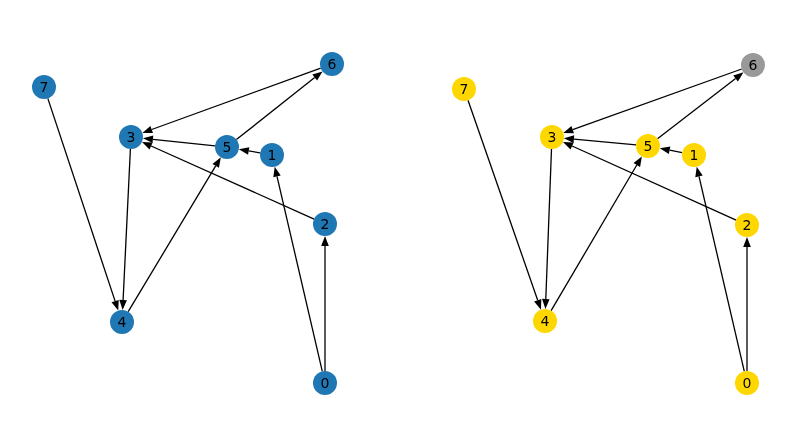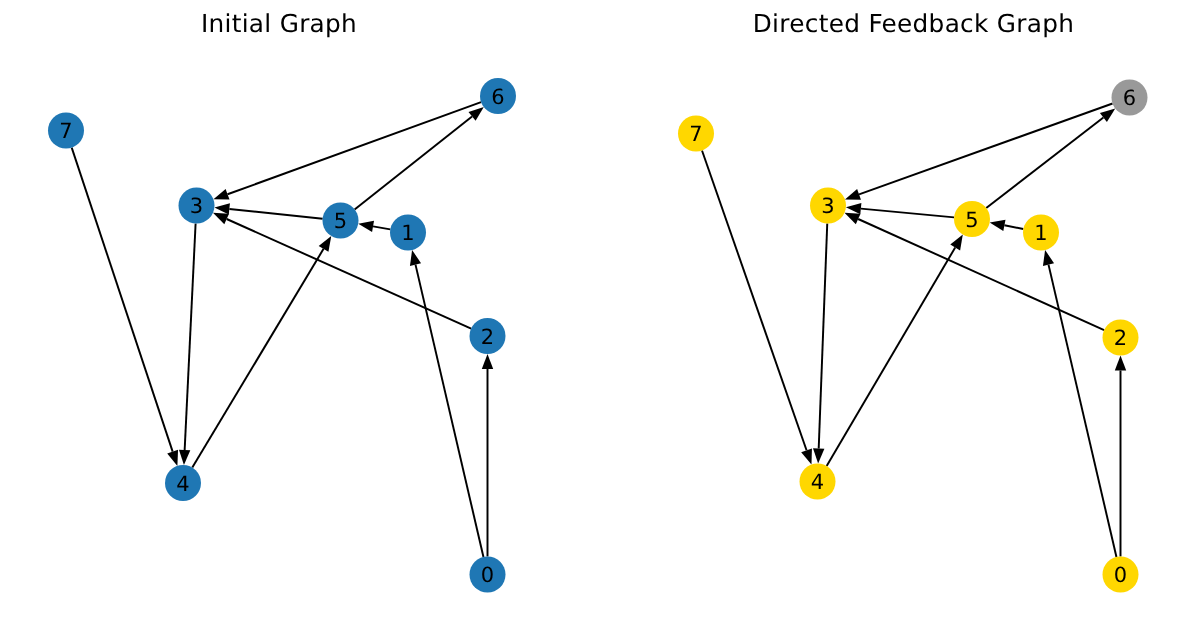--- a/index.html
+++ b/index.html
@@ -35,22 +35,20 @@
   .node-label {
     font-family: "DejaVu Sans", "Liberation Sans", sans-serif;
     font-size: 14px;
     fill: #000000;
   }
 </style>
 </head>
 <body>
 
 <div class="stage">
-  <div id="title-left" class="panel-title">Initial Graph</div>
-  <div id="title-right" class="panel-title">Directed Feedback Graph</div>
 
   <svg id="graph" class="graph-svg" width="794" height="427" viewBox="0 0 794 427">
     <defs>
       <marker id="arrowhead" markerUnits="userSpaceOnUse" markerWidth="12" markerHeight="10" viewBox="0 0 10 10" refX="0" refY="5" orient="auto">
         <path d="M 0 1.2 L 10 5 L 0 8.8 z" fill="#000000"></path>
       </marker>
     </defs>
     <g id="edges-layer">
         <line x1="322.3" y1="371.3" x2="277.0" y2="176.4" stroke="#000000" stroke-width="1.3" marker-end="url(#arrowhead)"></line>
         <line x1="325.0" y1="371.0" x2="325.0" y2="246.0" stroke="#000000" stroke-width="1.3" marker-end="url(#arrowhead)"></line>

